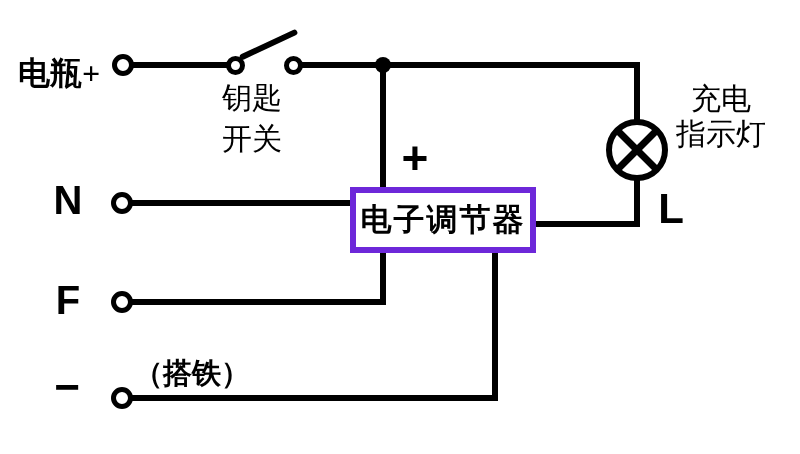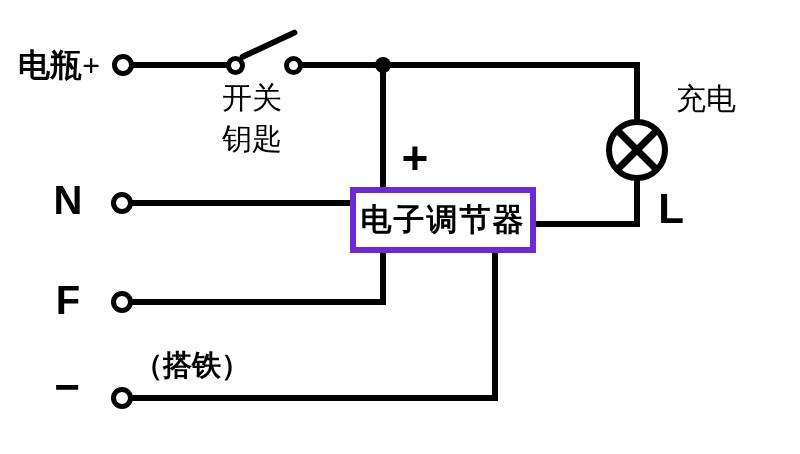--- a/index.html
+++ b/index.html
@@ -62,21 +62,21 @@
     box-sizing: content-box;
   }
   .lbl {
     position: absolute;
     display: flex;
     align-items: center;
     justify-content: center;
     white-space: nowrap;
     line-height: 1;
   }
-  .lbl.left { justify-content: flex-start; }
+  .lbl.left { justify-content: flex-start; margin-top: 8px; }
   .sans { font-family: "Liberation Sans", "DejaVu Sans", sans-serif; }
   .bold { font-weight: bold; }
   .two-line {
     position: absolute;
     display: block;
     text-align: center;
     white-space: nowrap;
   }
   .two-line.left-align { text-align: center; }
   .lamp-svg { position: absolute; }
@@ -115,33 +115,34 @@
 
   <svg class="lamp-svg" style="left:603px; top:116px;" width="68" height="68" viewBox="0 0 68 68">
     <circle cx="34" cy="34" r="28" fill="#ffffff" stroke="#000000" stroke-width="6"></circle>
     <line x1="14.2" y1="14.2" x2="53.8" y2="53.8" stroke="#000000" stroke-width="7"></line>
     <line x1="53.8" y1="14.2" x2="14.2" y2="53.8" stroke="#000000" stroke-width="7"></line>
   </svg>
 
   <div class="lbl left bold" style="left:18px; top:46px; height:38px; font-size:32px;">电瓶+</div>
 
   <div class="two-line" style="left:192px; top:77px; width:120px; font-size:30px; line-height:41px;">
+    <div>钥匙</div>
     <div>开关</div>
-    <div>钥匙</div>
   </div>
 
   <div class="lbl sans bold" style="left:48px; top:180px; width:40px; height:40px; font-size:40px;">N</div>
 
   <div class="lbl sans bold" style="left:48px; top:280px; width:40px; height:40px; font-size:40px;">F</div>
 
   <div class="lbl sans bold" style="left:45px; top:367px; width:44px; height:40px; font-size:44px;">−</div>
 
   <div class="lbl left" style="left:134px; top:348px; height:34px; font-size:29px;font-weight:bold;">（搭铁）</div>
 
   <div class="lbl sans bold" style="left:393px; top:136px; width:44px; height:44px; font-size:46px;">+</div>
 
   <div class="two-line left-align" style="left:676px; top:81px; font-size:30px; line-height:35px;">
     <div>充电</div>
+    <div>指示灯</div>
   </div>
 
   <div class="lbl sans bold" style="left:651px; top:189px; width:40px; height:40px; font-size:42px;">L</div>
 
 </div>
 
 </body></html>

